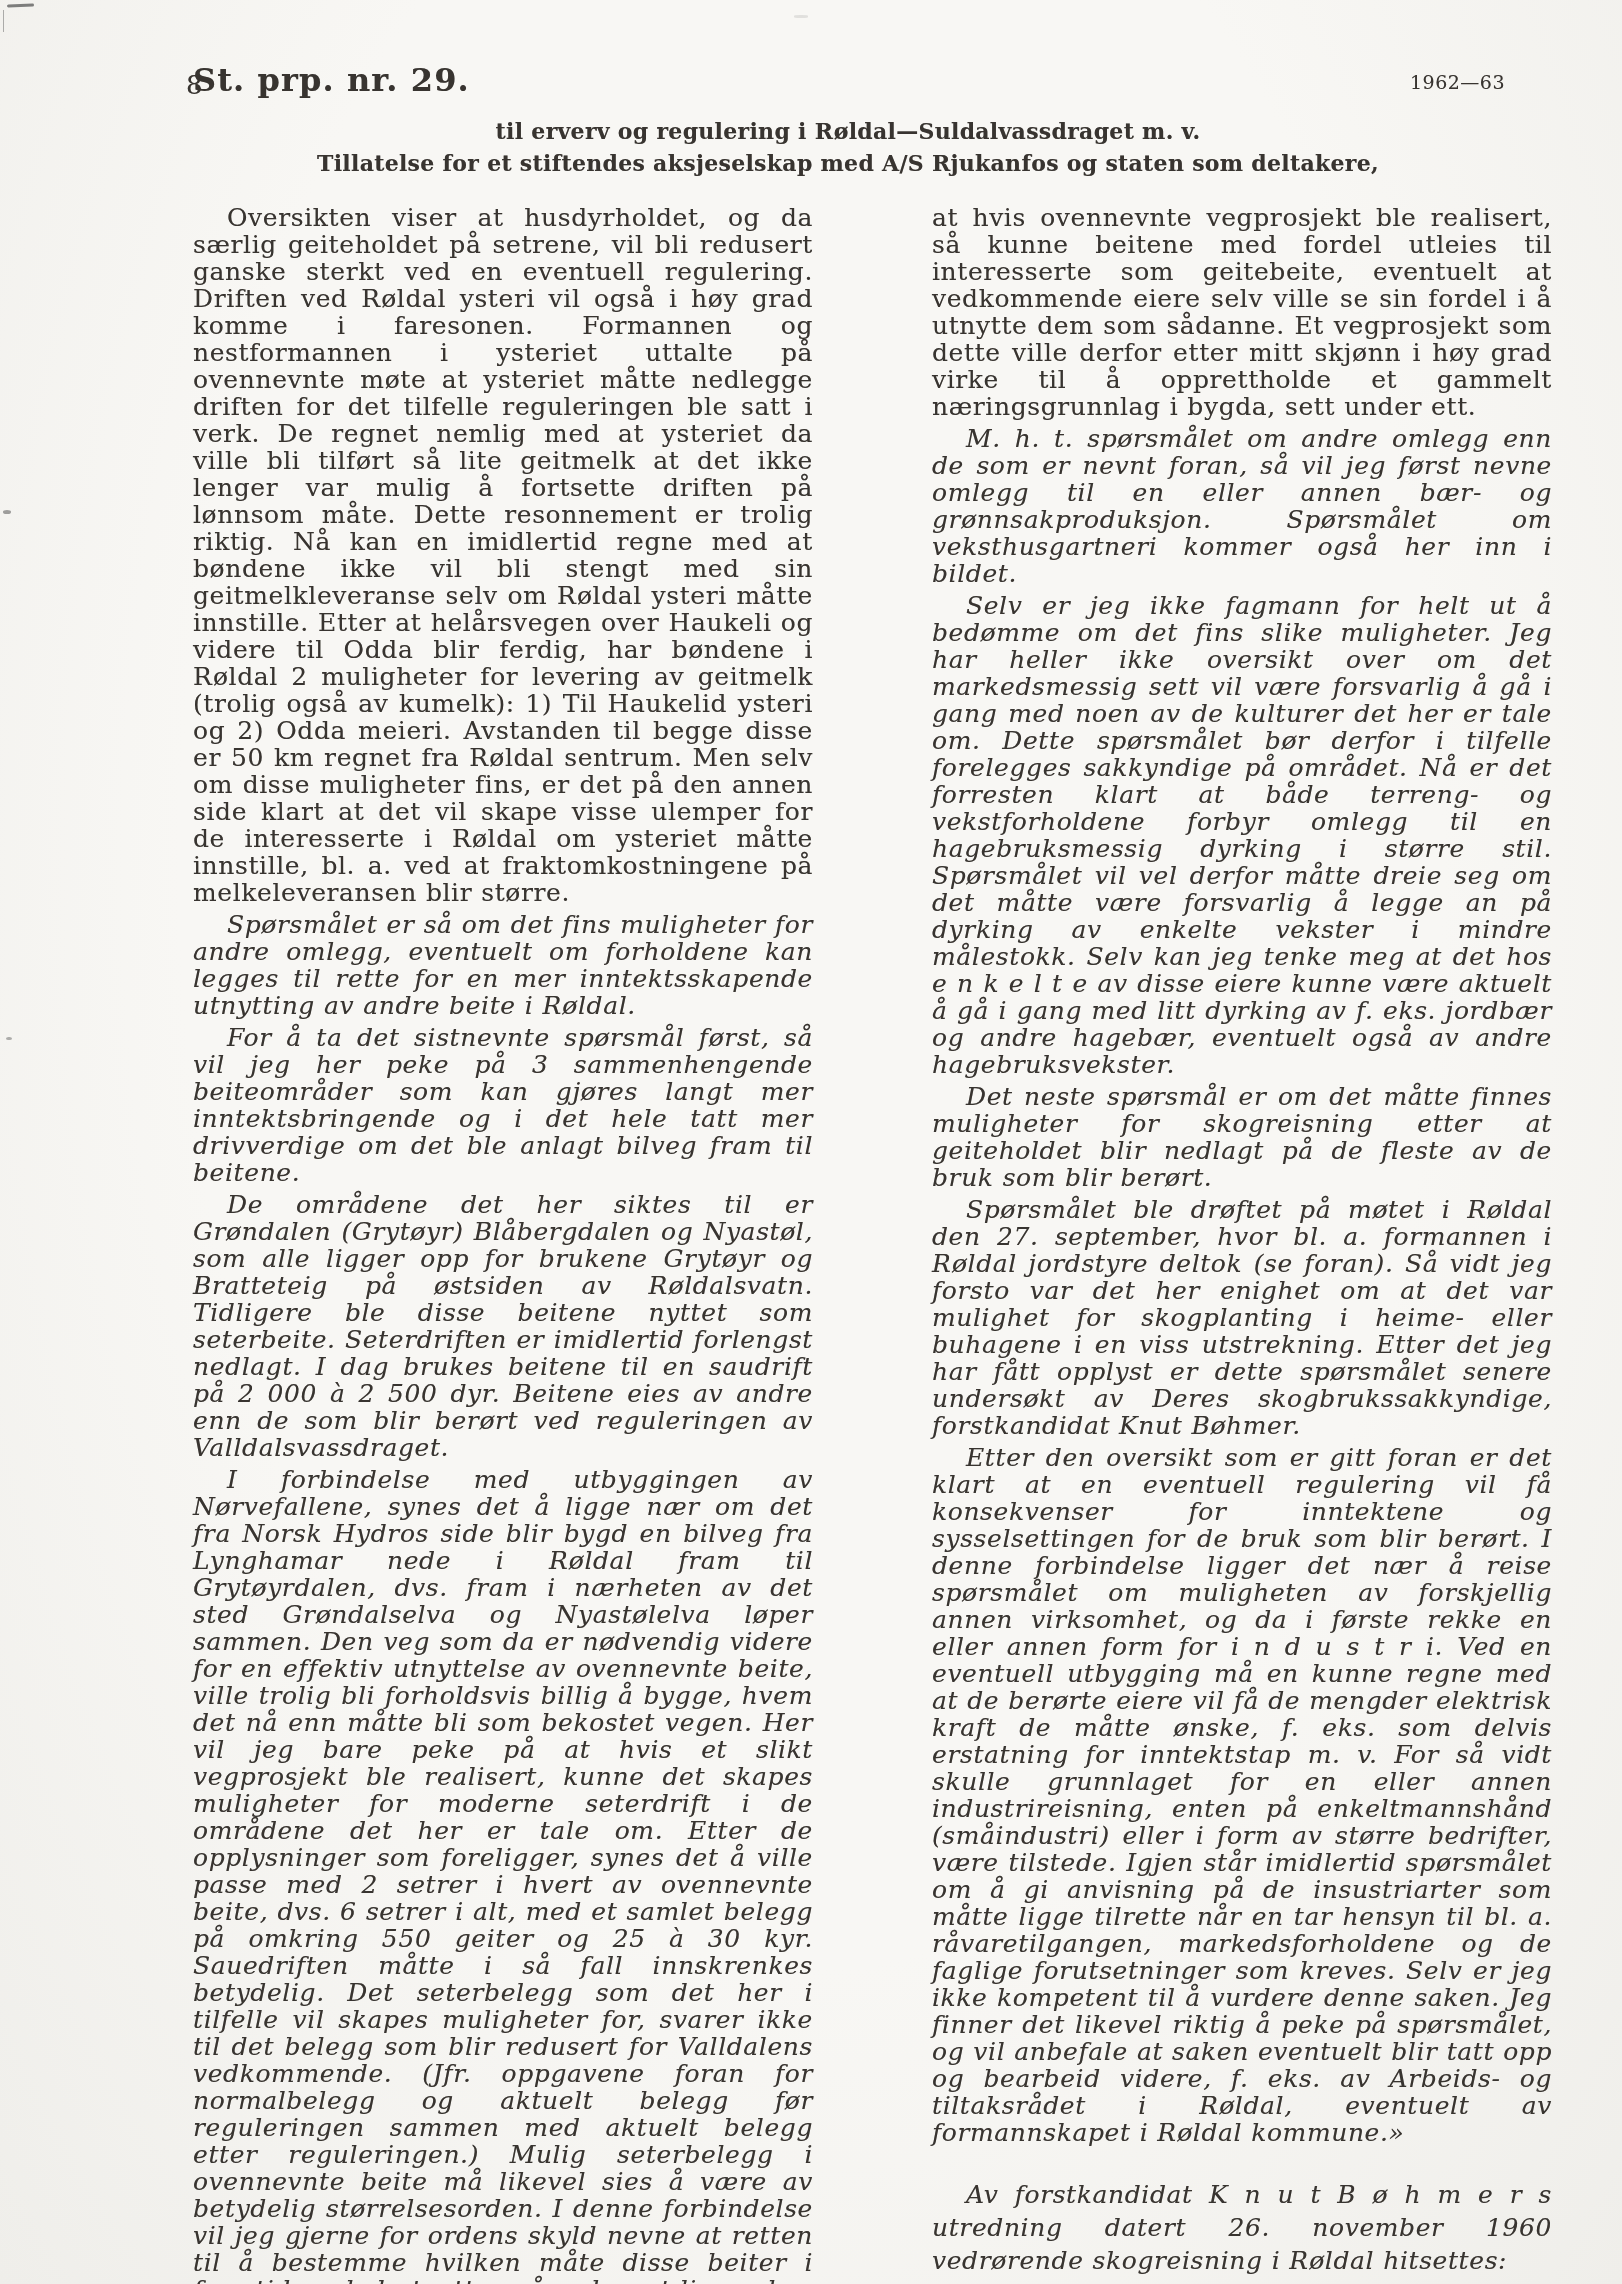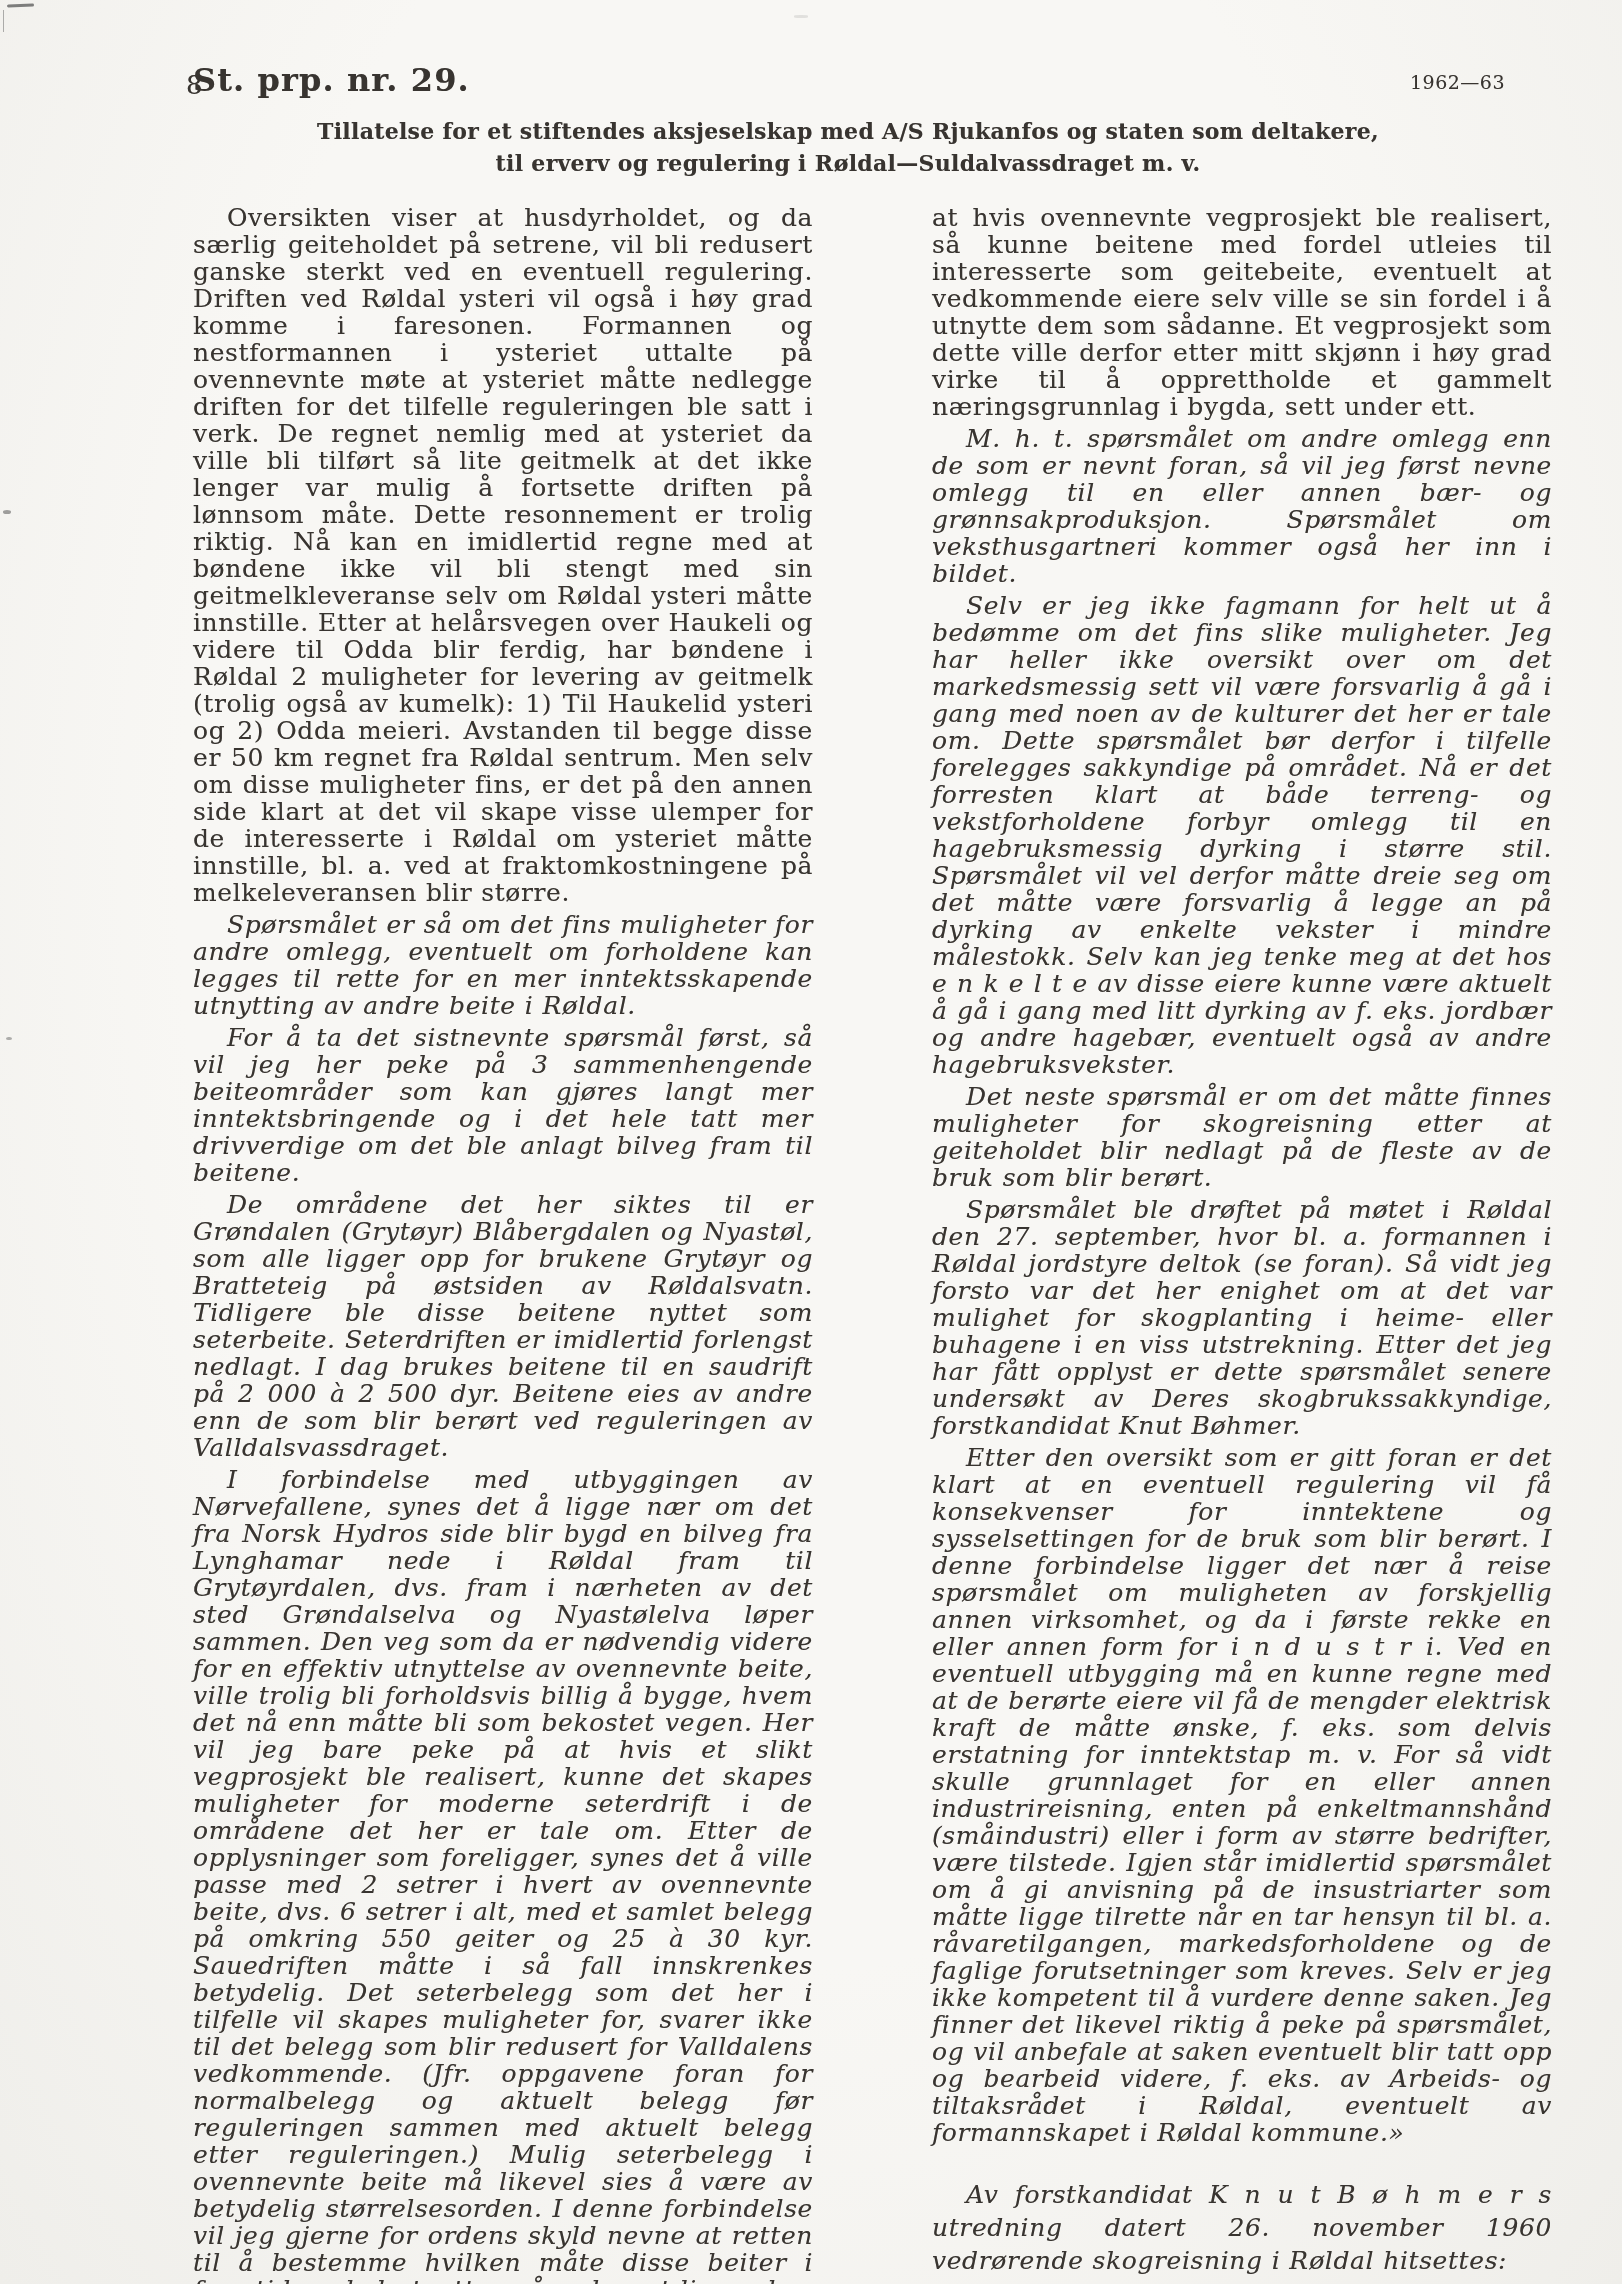--- a/index.html
+++ b/index.html
@@ -61,22 +61,22 @@
 <div class="artifact artifact-dash"></div>
 <div class="artifact artifact-vline"></div>
 <div class="artifact artifact-speck1"></div>
 <div class="artifact artifact-speck2"></div>
 <div class="artifact artifact-smudge"></div>
 
 <div class="page-number ink">8</div>
 <div class="doc-title ink">St. prp. nr. 29.</div>
 <div class="session-year ink">1962—63</div>
 <div class="subtitle ink">
+  <div>til erverv og regulering i Røldal—Suldalvassdraget m. v.</div>
   <div>Tillatelse for et stiftendes aksjeselskap med A/S Rjukanfos og staten som deltakere,</div>
-  <div>til erverv og regulering i Røldal—Suldalvassdraget m. v.</div>
 </div>
 
 <div class="column column-left ink">
     <p class="para">Oversikten viser at husdyrholdet, og da særlig geiteholdet på setrene, vil bli redusert ganske sterkt ved en eventuell regulering. Driften ved Røldal ysteri vil også i høy grad komme i faresonen. Formannen og nestformannen i ysteriet uttalte på ovennevnte møte at ysteriet måtte nedlegge driften for det tilfelle reguleringen ble satt i verk. De regnet nemlig med at ysteriet da ville bli tilført så lite geitmelk at det ikke lenger var mulig å fortsette driften på lønnsom måte. Dette resonnement er trolig riktig. Nå kan en imidlertid regne med at bøndene ikke vil bli stengt med sin geitmelkleveranse selv om Røldal ysteri måtte innstille. Etter at helårsvegen over Haukeli og videre til Odda blir ferdig, har bøndene i Røldal 2 muligheter for levering av geitmelk (trolig også av kumelk): 1) Til Haukelid ysteri og 2) Odda meieri. Avstanden til begge disse er 50 km regnet fra Røldal sentrum. Men selv om disse muligheter fins, er det på den annen side klart at det vil skape visse ulemper for de interesserte i Røldal om ysteriet måtte innstille, bl. a. ved at fraktomkostningene på melkeleveransen blir større.</p>
     <p class="para">Spørsmålet er så om det fins muligheter for andre omlegg, eventuelt om forholdene kan legges til rette for en mer inntektsskapende utnytting av andre beite i Røldal.</p>
     <p class="para">For å ta det sistnevnte spørsmål først, så vil jeg her peke på 3 sammenhengende beiteområder som kan gjøres langt mer inntektsbringende og i det hele tatt mer drivverdige om det ble anlagt bilveg fram til beitene.</p>
     <p class="para">De områdene det her siktes til er Grøndalen (Grytøyr) Blåbergdalen og Nyastøl, som alle ligger opp for brukene Grytøyr og Bratteteig på østsiden av Røldalsvatn. Tidligere ble disse beitene nyttet som seterbeite. Seterdriften er imidlertid forlengst nedlagt. I dag brukes beitene til en saudrift på 2 000 à 2 500 dyr. Beitene eies av andre enn de som blir berørt ved reguleringen av Valldalsvassdraget.</p>
     <p class="para">I forbindelse med utbyggingen av Nørvefallene, synes det å ligge nær om det fra Norsk Hydros side blir bygd en bilveg fra Lynghamar nede i Røldal fram til Grytøyrdalen, dvs. fram i nærheten av det sted Grøndalselva og Nyastølelva løper sammen. Den veg som da er nødvendig videre for en effektiv utnyttelse av ovennevnte beite, ville trolig bli forholdsvis billig å bygge, hvem det nå enn måtte bli som bekostet vegen. Her vil jeg bare peke på at hvis et slikt vegprosjekt ble realisert, kunne det skapes muligheter for moderne seterdrift i de områdene det her er tale om. Etter de opplysninger som foreligger, synes det å ville passe med 2 setrer i hvert av ovennevnte beite, dvs. 6 setrer i alt, med et samlet belegg på omkring 550 geiter og 25 à 30 kyr. Sauedriften måtte i så fall innskrenkes betydelig. Det seterbelegg som det her i tilfelle vil skapes muligheter for, svarer ikke til det belegg som blir redusert for Valldalens vedkommende. (Jfr. oppgavene foran for normalbelegg og aktuelt belegg før reguleringen sammen med aktuelt belegg etter reguleringen.) Mulig seterbelegg i ovennevnte beite må likevel sies å være av betydelig størrelsesorden. I denne forbindelse vil jeg gjerne for ordens skyld nevne at retten til å bestemme hvilken måte disse beiter i fremtiden skal utnyttes på, selvsagt ligger hos de eiere som beitene hører til. Men jeg kunne tenke meg</p>
   </div>
 <div class="column column-right ink">

